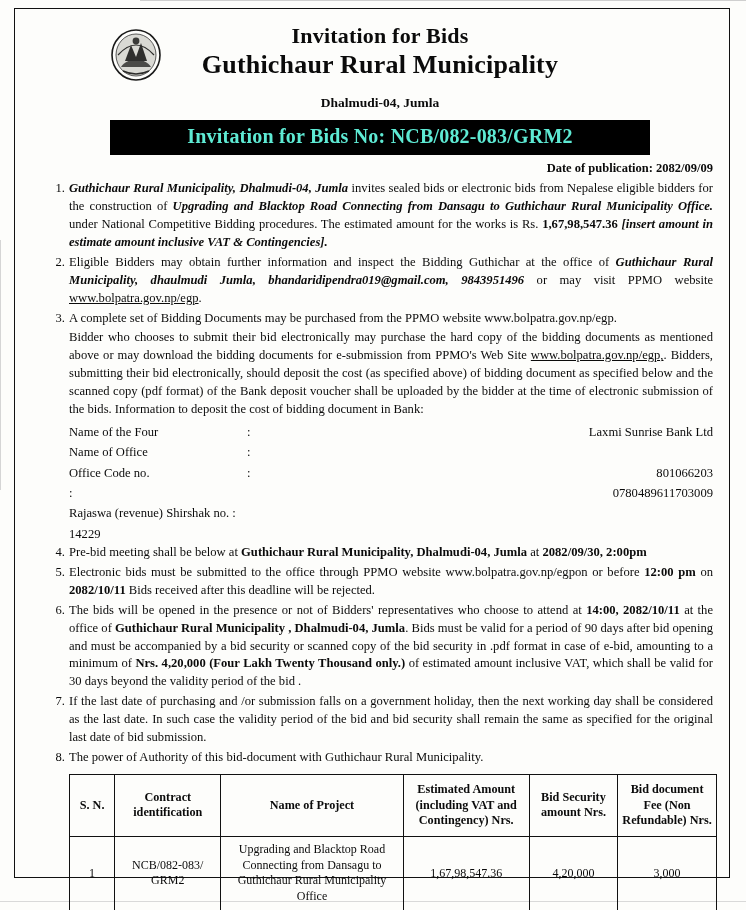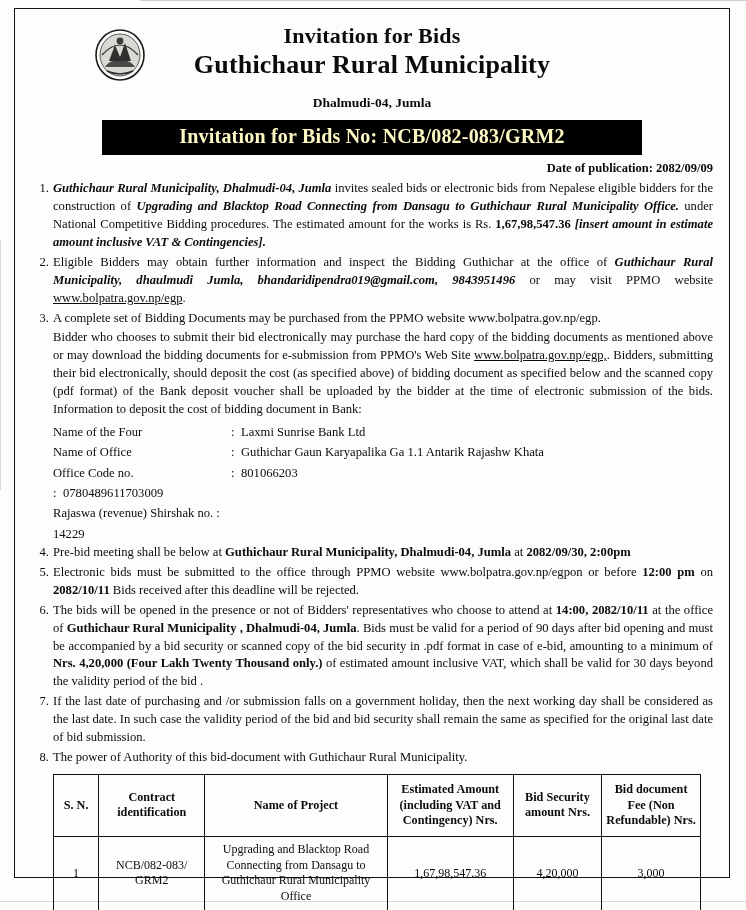--- a/index.html
+++ b/index.html
@@ -37,21 +37,21 @@
     border-bottom: 1px solid #d9d9d9;
   }
   .frame {
     position: absolute;
     left: 14px;
     top: 8px;
     width: 716px;
     height: 870px;
     border: 1.6px solid #111;
     box-sizing: border-box;
-    padding: 10px 16px 6px 16px;
+    padding: 10px 16px 6px 32px;
   }
   .header {
     position: relative;
     text-align: center;
     padding-top: 4px;
   }
   .emblem {
     position: absolute;
     left: 62px;
     top: 8px;
@@ -73,21 +73,21 @@
   }
   .subtitle {
     font-size: 13.5px;
     font-weight: bold;
     margin-top: 14px;
   }
   .banner {
     margin: 9px auto 0 auto;
     width: 540px;
     background: #000;
-    color: #fef9c3;
+    color: #5eead4;
     font-size: 20px;
     font-weight: bold;
     padding: 5px 0 7px 0;
     letter-spacing: 0.2px;
   }
   .pubdate {
     text-align: right;
     font-size: 12.5px;
     font-weight: bold;
     margin: 6px 0 4px 0;
@@ -126,21 +126,21 @@
   }
   .bank-table {
     padding-left: 22px;
     margin-top: 3px;
     font-size: 12.6px;
     line-height: 1.62;
   }
   .bank-row { display: flex; }
   .bank-label { width: 178px; }
   .bank-colon { width: 10px; }
-  .bank-value { flex: 1; }
+  .bank-value { flex: 1; text-align: right; }
   .tbl-wrap {
     margin: 7px 0 0 22px;
     width: 648px;
   }
   table.proj {
     border-collapse: collapse;
     width: 648px;
     font-size: 12px;
   }
   table.proj th, table.proj td {
@@ -199,21 +199,20 @@
         <div class="para-plain"><span>Bidder who chooses to submit their bid electronically may purchase the hard copy of the bidding documents as mentioned above or may download the bidding documents for e-submission from PPMO's Web Site </span><span class="u">www.bolpatra.gov.np/egp,</span><span>. Bidders, submitting their bid electronically, should deposit the cost (as specified above) of bidding document as specified below and the scanned copy (pdf format) of the Bank deposit voucher shall be uploaded by the bidder at the time of electronic submission of the bids. Information to deposit the cost of bidding document in Bank:</span></div>
         <div class="bank-table">
           <div class="bank-row">
             <div class="bank-label">Name of the Four</div>
             <div class="bank-colon">:</div>
             <div class="bank-value">Laxmi Sunrise Bank Ltd</div>
           </div>
           <div class="bank-row">
             <div class="bank-label">Name of Office</div>
             <div class="bank-colon">:</div>
-            <div class="bank-value">Guthichar Gaun Karyapalika Ga 1.1 Antarik Rajashw Khata</div>
           </div>
           <div class="bank-row">
             <div class="bank-label">Office Code no.</div>
             <div class="bank-colon">:</div>
             <div class="bank-value">801066203</div>
           </div>
           <div class="bank-row">
             <div class="bank-colon">:</div>
             <div class="bank-value">0780489611703009</div>
           </div>

